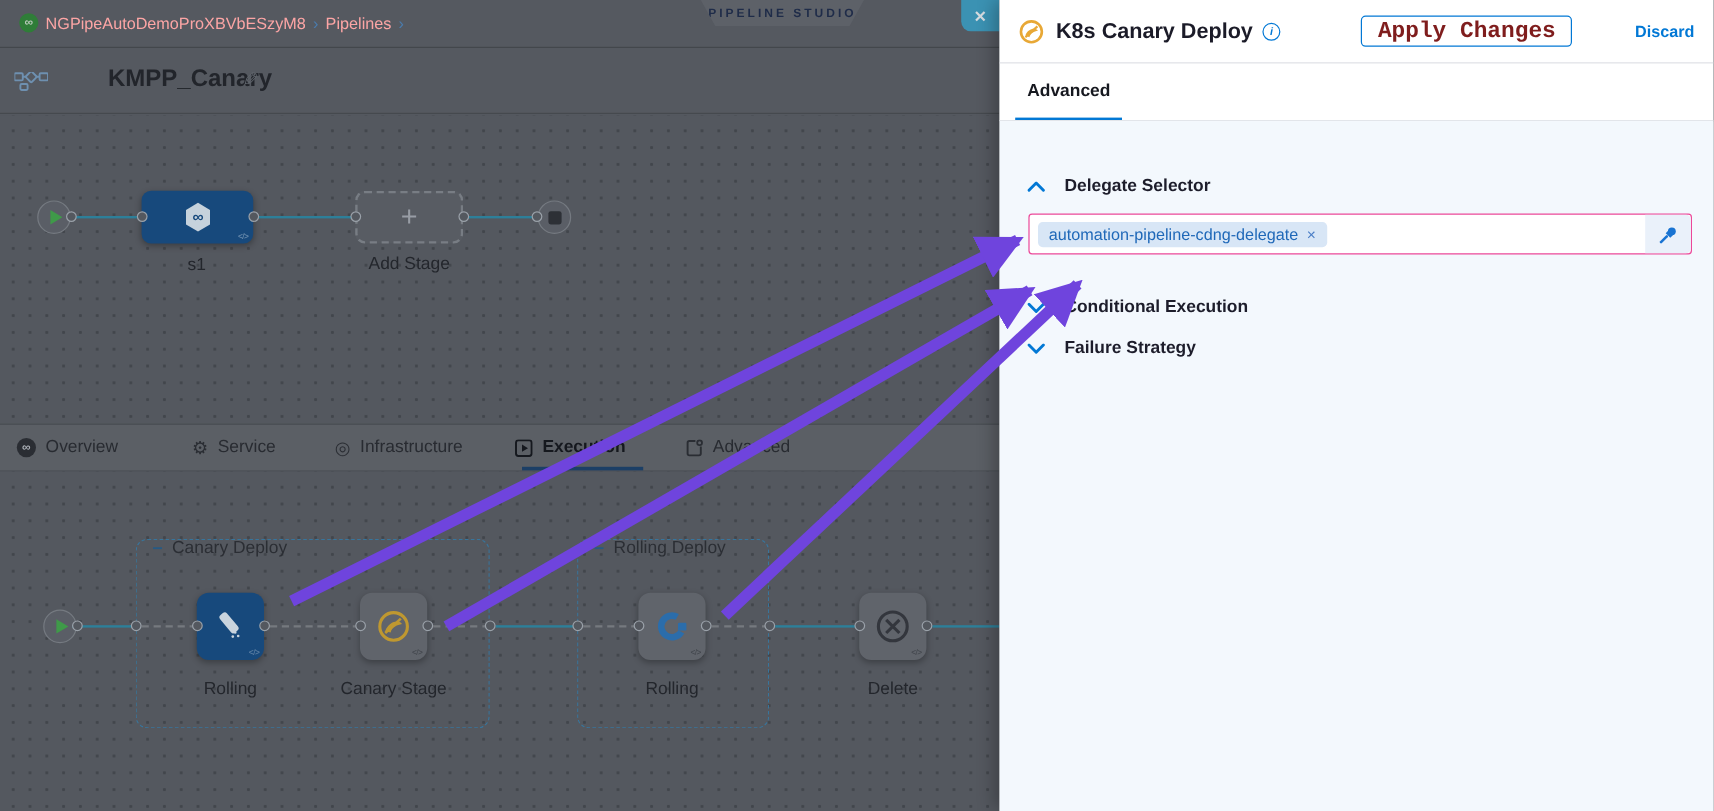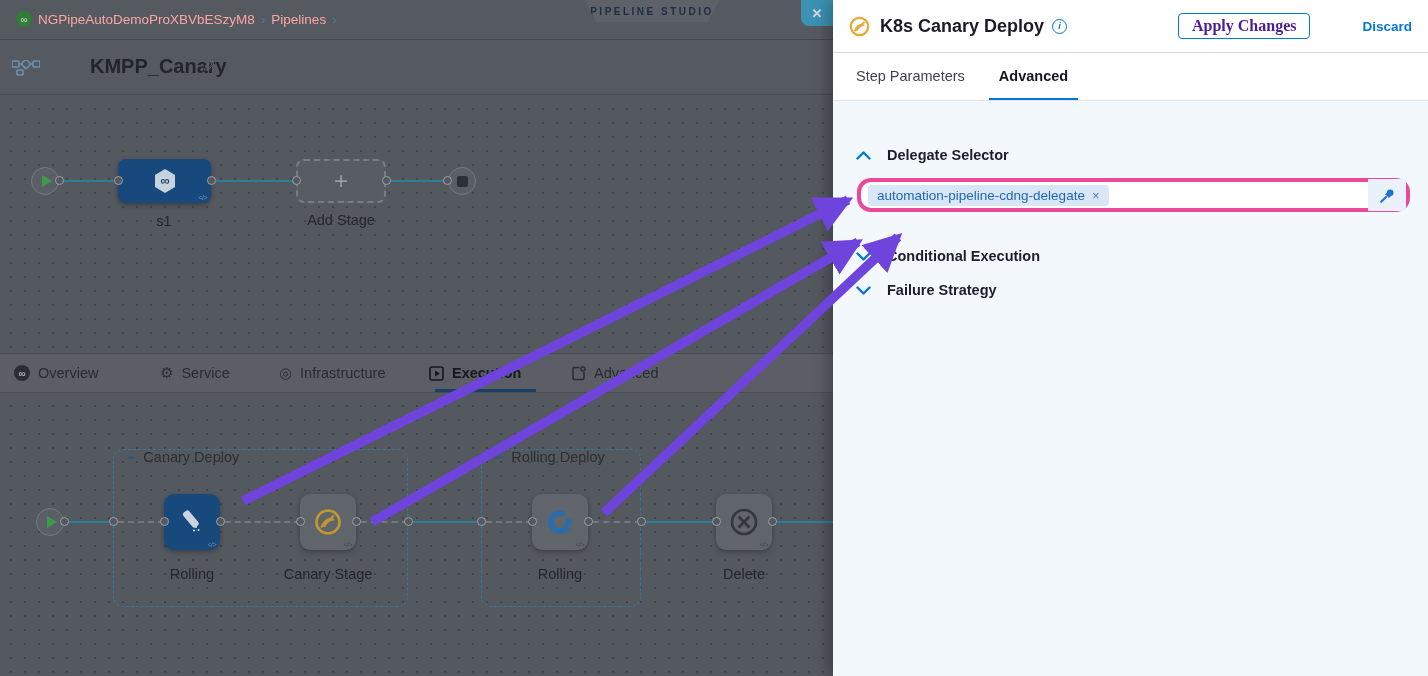--- a/index.html
+++ b/index.html
@@ -66,33 +66,33 @@
   .step .code-mark { color:rgba(235,240,245,.35); }
   .step:not(.selected) .code-mark { color:#41454c; }
 
   
   .panel { position:absolute; left:833px; top:0; width:595px; height:676px; background:#ffffff; box-shadow:-5px 0 14px rgba(0,0,0,.28); }
   .panel-header { position:absolute; left:0; top:0; width:595px; height:53px; background:#fff; border-bottom:1px solid #d8dae0; display:flex; align-items:center; padding:0 16px; }
   .canary-icon { flex:0 0 auto; margin-right:10px; }
   .panel-title { font-size:18px; font-weight:bold; color:#1b1b28; }
   .info-icon { width:15px; height:15px; border:1.5px solid #0278d5; border-radius:50%; color:#0278d5; font-size:9px; font-weight:bold; display:flex; align-items:center; justify-content:center; margin-left:8px; font-style:italic; cursor:pointer; }
   .header-actions { margin-left:auto; display:flex; align-items:center; gap:20px; }
-  .apply-btn { height:26px; padding:0 13px; background:#fff; border:1.5px solid #0278d5; border-radius:4px; color:#4c1d95; font-size:16px; font-weight:bold; cursor:pointer; font-family:Liberation Serif, serif; }
+  .apply-btn { height:26px; padding:0 13px; background:#fff; border:1.5px solid #0278d5; border-radius:4px; color:#7f1d1d; font-size:19px; font-weight:bold; cursor:pointer; font-family:Liberation Mono, monospace; }
   .discard-btn { background:none; border:none; color:#0278d5; font-size:13.5px; font-weight:bold; cursor:pointer; font-family:inherit;margin-left:32px; }
 
   .panel-tabs { position:absolute; left:0; top:53px; width:595px; height:48px; background:#fff; border-bottom:1px solid #e2e5ea; display:flex; align-items:stretch; padding-left:13px; }
   .panel-tab { display:flex; align-items:center; padding:0 10px; margin-right:14px; font-size:14.5px; color:#3f4350; font-weight:500; cursor:pointer; border-bottom:2.5px solid transparent; }
   .panel-tab.active { color:#16181f; font-weight:bold; border-bottom-color:#0278d5; }
 
   .panel-body { position:absolute; left:0; top:101px; width:604px; height:575px; background:#f3f8fd; }
   .section-row { position:absolute; left:23px; display:flex; align-items:center; gap:16px; cursor:pointer; }
   .chev { width:15px; height:9px; flex:0 0 auto; }
   .section-label { font-size:14.5px; font-weight:bold; color:#1d1d2b; }
 
-  .delegate-input { position:absolute; left:24px; top:77px; width:553px; height:34px; background:#fff; border:4px solid #ec4899; border-radius:14px; display:flex; align-items:center; padding:0 0 0 7px; cursor:text; }
+  .delegate-input { position:absolute; left:24px; top:77px; width:553px; height:34px; background:#fff; border:1px solid #ec4899; border-radius:3px; display:flex; align-items:center; padding:0 0 0 7px; cursor:text; }
   .tag-chip { display:flex; align-items:center; gap:7px; background:#d8e6f6; border-radius:4px; padding:3px 9px; font-size:13.5px; color:#1f68b8; }
   .tag-x { color:#4a7ec6; font-size:13px; cursor:pointer; }
   .pin-btn { margin-left:auto; width:38px; height:32px; background:#eaf1fa; border:none; border-radius:0 4px 4px 0; display:flex; align-items:center; justify-content:center; cursor:pointer; }
 
   
   .arrows { position:absolute; left:0; top:0; z-index:99; pointer-events:none; }
 </style>
 </head>
 <body>
 
@@ -285,21 +285,20 @@
     </svg>
     <span class="panel-title">K8s Canary Deploy</span>
     <span class="info-icon">i</span>
     <div class="header-actions">
       <button class="apply-btn">Apply Changes</button>
       <button class="discard-btn">Discard</button>
     </div>
   </div>
 
   <div class="panel-tabs">
-    <div class="panel-tab">Step Parameters</div>
     <div class="panel-tab active">Advanced</div>
   </div>
 
   <div class="panel-body">
     <div class="section-row" style="top:46px;">
       <svg class="chev" viewBox="0 0 15 9">
           <polyline points="1.5,7.5 7.5,1.5 13.5,7.5" fill="none" stroke="#0278d5" stroke-width="2.4" stroke-linecap="round" stroke-linejoin="round"></polyline>
         </svg>
       <span class="section-label">Delegate Selector</span>
     </div>

